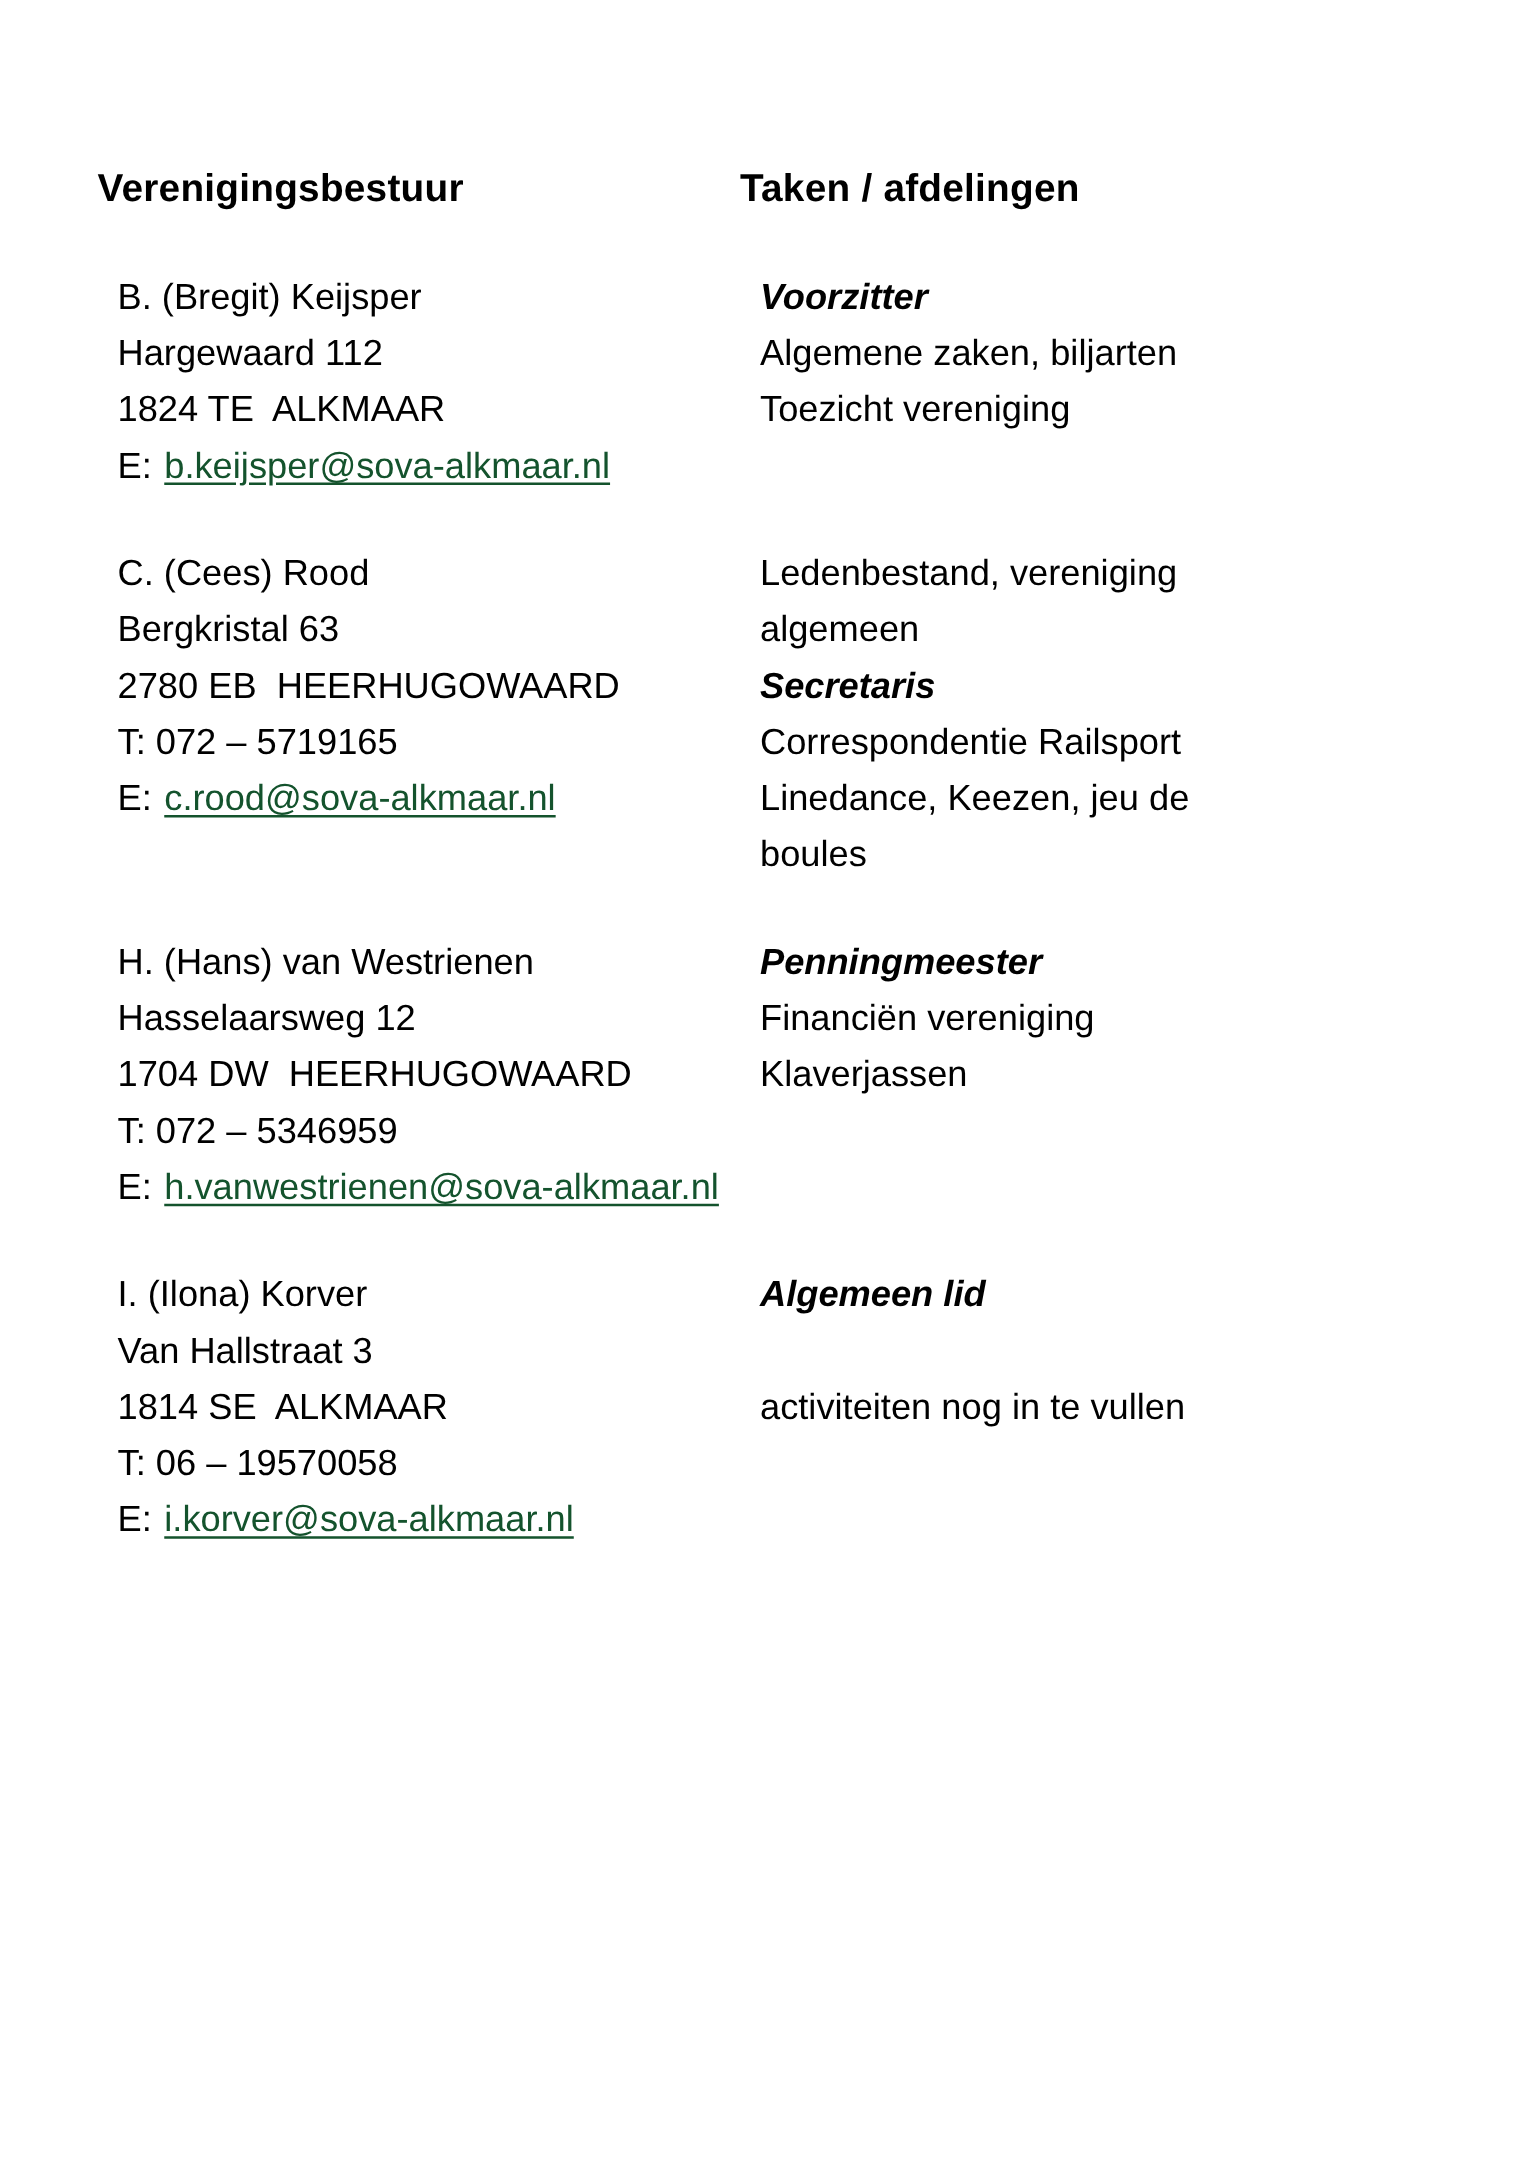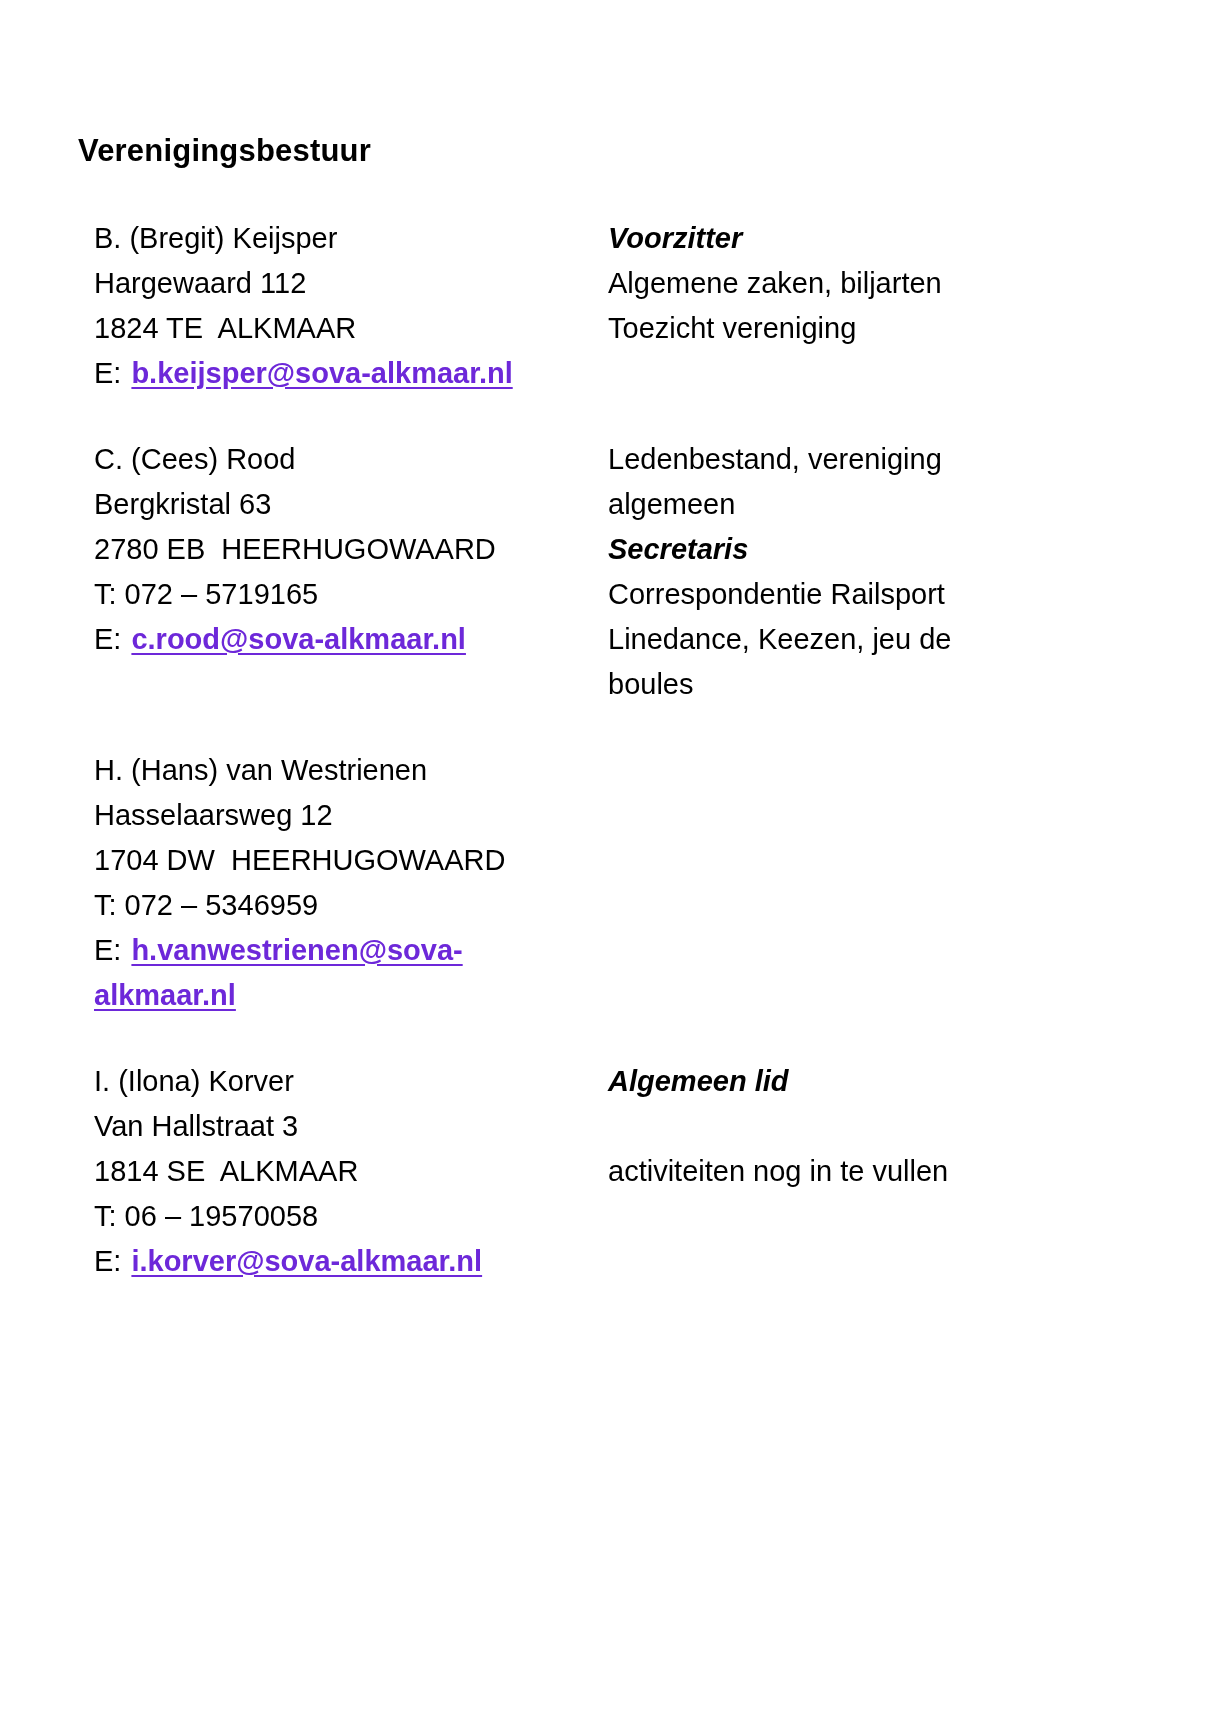--- a/index.html
+++ b/index.html
@@ -39,37 +39,37 @@
     line-height: 45px;
     min-height: 45px;
     white-space: pre-wrap;
     margin-left: 16px;
   }
   .role {
     font-weight: bold;
     font-style: italic;
   }
   a.email {
-    color: #6d28d9;
+    color: #14532d;
     text-decoration: underline;
     text-underline-offset: 4px;
     cursor: pointer;
-    font-weight: bold;
   }
   .email-label {
     margin-right: 10px;
   }
 </style>
 </head>
 <body>
 
 <div class="page">
 
   <div class="cols head-row">
     <div class="heading">Verenigingsbestuur</div>
+    <div class="heading">Taken / afdelingen</div>
   </div>
 
   <div class="cols block">
     <div>
       <div class="line">B. (Bregit) Keijsper</div>
       <div class="line">Hargewaard 112</div>
       <div class="line">1824 TE  ALKMAAR</div>
       <div class="line"><span class="email-label">E:</span><a class="email" href="#">b.keijsper@sova-alkmaar.nl</a></div>
     </div>
     <div>
@@ -96,20 +96,25 @@
   </div>
 
   <div class="cols block">
     <div>
       <div class="line">H. (Hans) van Westrienen</div>
       <div class="line">Hasselaarsweg 12</div>
       <div class="line">1704 DW  HEERHUGOWAARD</div>
       <div class="line">T: 072 – 5346959</div>
       <div class="line"><span class="email-label">E:</span><a class="email" href="#">h.vanwestrienen@sova-alkmaar.nl</a></div>
     </div>
+    <div>
+      <div class="line role">Penningmeester</div>
+      <div class="line">Financiën vereniging</div>
+      <div class="line">Klaverjassen</div>
+    </div>
   </div>
 
   <div class="cols block">
     <div>
       <div class="line">I. (Ilona) Korver</div>
       <div class="line">Van Hallstraat 3</div>
       <div class="line">1814 SE  ALKMAAR</div>
       <div class="line">T: 06 – 19570058</div>
       <div class="line"><span class="email-label">E:</span><a class="email" href="#">i.korver@sova-alkmaar.nl</a></div>
     </div>

